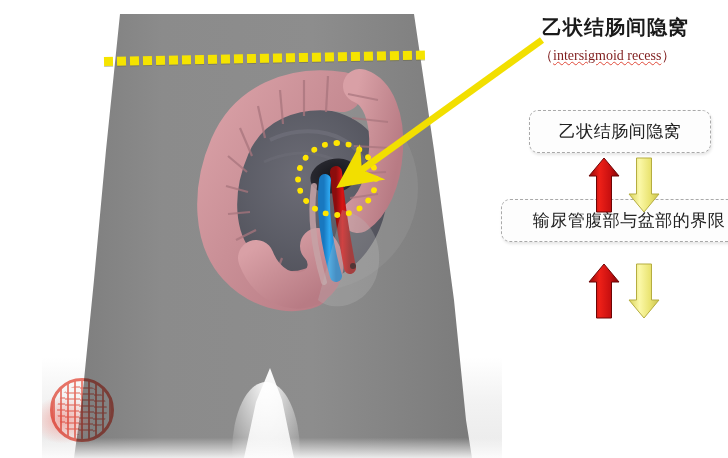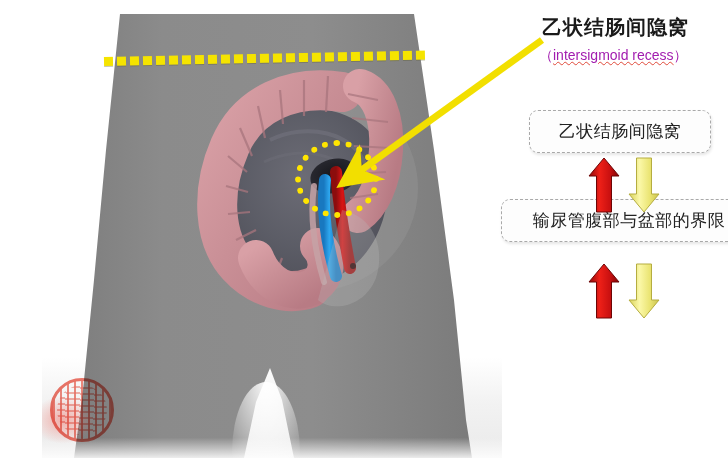--- a/index.html
+++ b/index.html
@@ -68,22 +68,22 @@
 
   
   #title-cn{
     position:absolute;left:500px;top:14px;
     font-family:"DejaVu Sans","Liberation Sans",sans-serif;
     font-size:20px;font-weight:700;color:#1a1a1a;letter-spacing:1px;
     white-space:nowrap;
   }
   #title-en{
     position:absolute;left:497px;top:47px;
-    font-family:Liberation Sans, sans-serif;
-    font-size:14px;color:#a21caf;white-space:nowrap;
+    font-family:Liberation Serif, serif;
+    font-size:14px;color:#7f1d1d;white-space:nowrap;
   }
   #title-en .spell{
     text-decoration:underline;
     text-decoration-style:wavy;
     text-decoration-color:#e04a3a;
     text-decoration-thickness:1px;
   }
 
   
   .flow-box{

